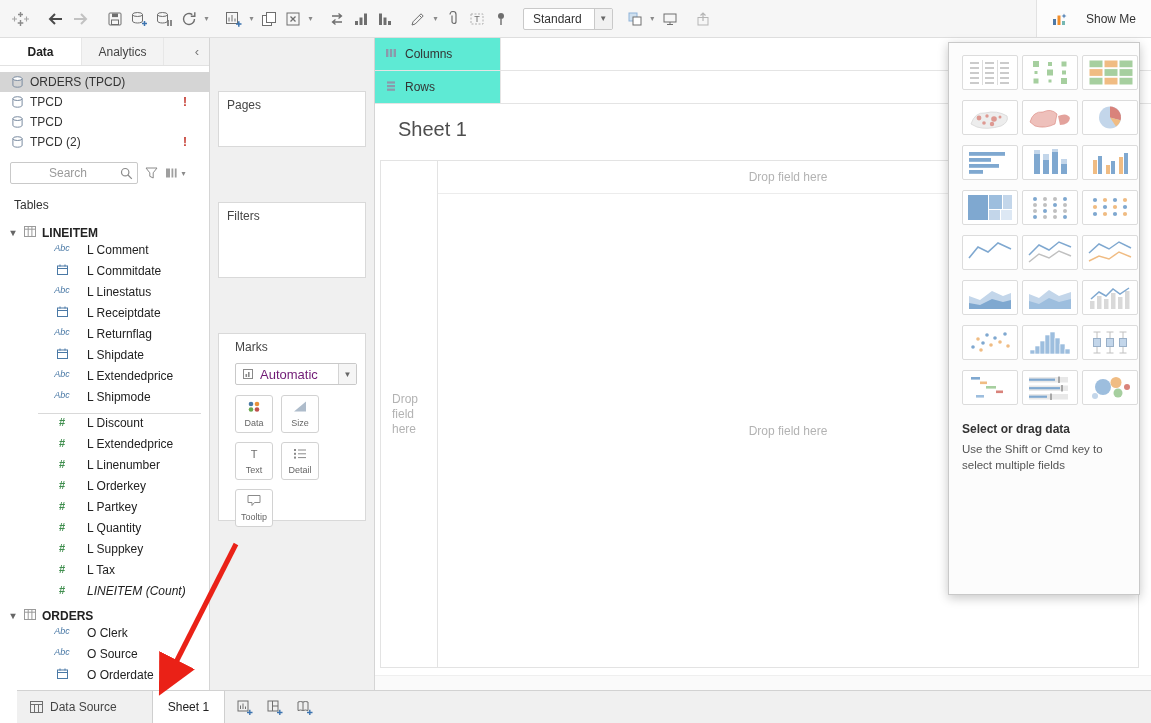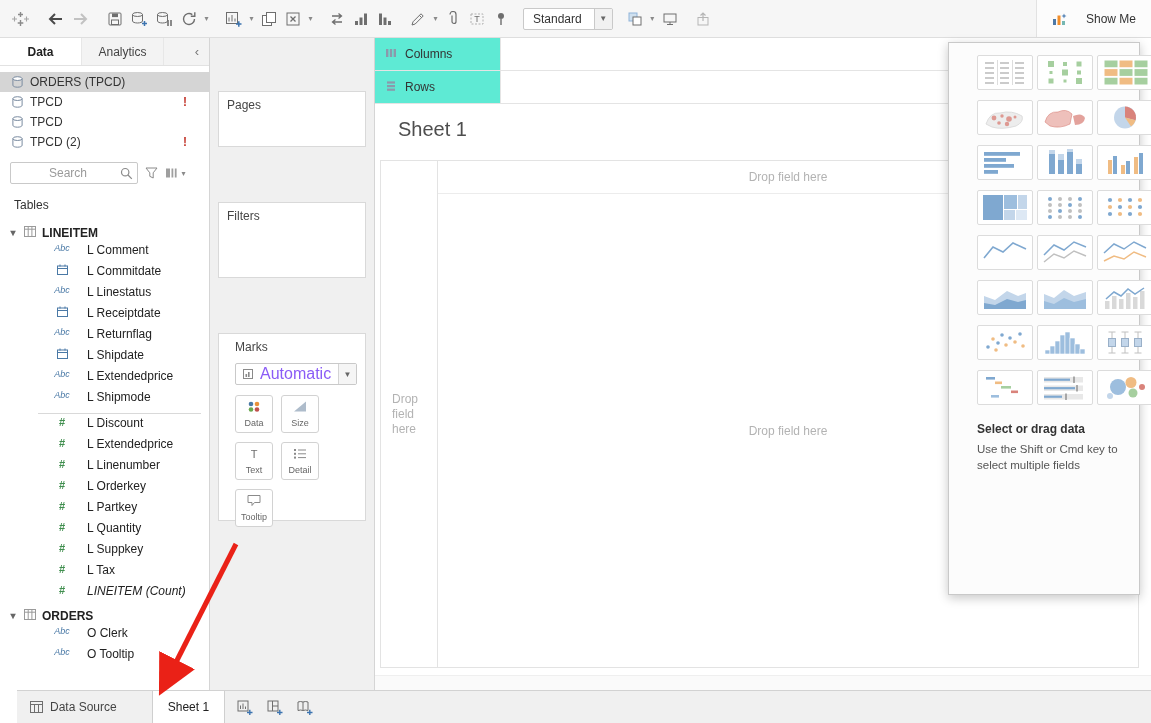--- a/index.html
+++ b/index.html
@@ -48,21 +48,21 @@
 .field-divider{border-top:1px solid #d9d9d9;margin:2px 8px 2px 38px;}
 
 
 .cards{position:absolute;left:210px;top:38px;width:165px;bottom:33px;background:#f0f0f0;border-right:1px solid #d5d5d5;padding:8px;display:flex;flex-direction:column;gap:10px;overflow:hidden;}
 .card{background:#fff;border:1px solid #d9d9d9;padding:6px 8px;font-size:12px;color:#454545;flex:none;margin-top:45px;}
 .card.pages{height:56px;}
 .card.filters{height:76px;}
 .card.marks{height:188px;padding-left:16px;}
 .marks-dd{margin-top:9px;height:22px;border:1px solid #c9c9c9;border-radius:2px;display:flex;align-items:center;background:#fff;}
 .marks-dd .mi{margin:0 6px;display:flex;}
-.marks-dd .mlabel{font-size:16px;color:#8b5cf6;flex:1;}
+.marks-dd .mlabel{font-size:13px;color:#701a75;flex:1;}
 .marks-dd .dcar{width:18px;align-self:stretch;border-left:1px solid #d4d4d4;display:flex;align-items:center;justify-content:center;font-size:8px;color:#666;background:#f5f5f5;}
 .marks-grid{margin-top:10px;display:flex;flex-wrap:wrap;gap:9px 8px;}
 .mbtn{width:38px;height:38px;border:1px solid #d2d2d2;border-radius:3px;background:#fff;display:flex;flex-direction:column;align-items:center;justify-content:center;gap:2px;}
 .mbtn .mlab{font-size:9px;color:#666;}
 
 
 .canvas{position:absolute;left:375px;top:38px;right:0;bottom:33px;background:#fff;}
 .shelf{display:flex;height:33px;border-bottom:1px solid #e4e4e4;}
 .shelf-head{width:126px;flex:none;background:#5eead4;border-right:1px solid #e4e4e4;display:flex;align-items:center;gap:8px;padding-left:10px;font-size:12px;color:#333;}
 .shelf-body{flex:1;background:#fff;}
@@ -70,21 +70,21 @@
 .sheet-title{position:absolute;left:23px;top:14px;font-size:20px;color:#4e4e4e;}
 .gridzone{position:absolute;left:5px;top:56px;right:12px;bottom:7px;border:1px solid #e3e3e3;}
 .gz-left{position:absolute;left:0;top:0;bottom:0;width:57px;border-right:1px solid #e3e3e3;display:flex;align-items:center;justify-content:center;}
 .gz-left .drop{width:34px;line-height:15px;}
 .gz-top{position:absolute;left:57px;right:0;top:0;height:33px;border-bottom:1px solid #ececec;display:flex;align-items:center;justify-content:center;}
 .gz-center{position:absolute;left:57px;right:0;top:33px;bottom:0;display:flex;align-items:center;justify-content:center;}
 .drop{color:#b3b3b3;font-size:12px;}
 .sheet-scroll{position:absolute;left:0;right:0;bottom:0;height:15px;background:#fafafa;border-top:1px solid #efefef;}
 
 
-.showme{position:absolute;left:948px;top:42px;width:192px;height:553px;background:#fcfcfc;border:1px solid #c9c9c9;box-shadow:0 3px 10px rgba(0,0,0,0.22);padding:12px 0 0 28px;z-index:30;}
+.showme{position:absolute;left:948px;top:42px;width:192px;height:553px;background:#fcfcfc;border:1px solid #c9c9c9;box-shadow:0 3px 10px rgba(0,0,0,0.22);padding:12px 0 0 13px;z-index:30;}
 .sm-grid{display:grid;grid-template-columns:repeat(3,56px);gap:10px 4px;}
 .sm-cell{width:56px;height:35px;border:1px solid #dcdcdc;border-radius:2px;background:#fff;display:flex;align-items:center;justify-content:center;}
 .sm-title{margin:17px 0 6px 0;font-weight:bold;font-size:12px;color:#333;}
 .sm-hint{font-size:11.5px;color:#555;width:152px;line-height:1.35;}
 
 
 .statusbar{position:absolute;left:17px;bottom:0;width:100%;height:33px;background:#f0f0f0;border-top:1px solid #d2d2d2;display:flex;align-items:stretch;}
 .sb-tab{display:flex;align-items:center;gap:7px;padding:0 13px;font-size:12px;color:#444;}
 .sb-sheet{margin-left:22px;background:#fff;border-left:1px solid #cfcfcf;border-right:1px solid #cfcfcf;padding:0 15px;display:flex;align-items:center;font-size:12px;color:#222;}
 .sb-icons{display:flex;align-items:center;gap:14px;margin-left:12px;color:#6e6e6e;}
@@ -440,21 +440,32 @@
               <line x1="7.9" y1="0.5" x2="7.9" y2="10.5" stroke="#9a9a9a"></line>
             </svg></span>
           <span class="tname">ORDERS</span>
         </div>
         <div class="field-row">
           <span class="fi fi-abc">Abc</span>
           <span class="f-label">O Clerk</span>
         </div>
         <div class="field-row">
           <span class="fi fi-abc">Abc</span>
-          <span class="f-label">O Tooltip</span>
+          <span class="f-label">O Source</span>
+        </div>
+        <div class="field-row">
+          <span class="fi">
+            <svg width="11" height="11" viewBox="0 0 11 11">
+              <rect x="0.5" y="2" width="10" height="8.5" fill="none" stroke="var(--accent-blue)"></rect>
+              <line x1="0.5" y1="4.5" x2="10.5" y2="4.5" stroke="var(--accent-blue)"></line>
+              <line x1="3" y1="0.5" x2="3" y2="2.5" stroke="var(--accent-blue)"></line>
+              <line x1="8" y1="0.5" x2="8" y2="2.5" stroke="var(--accent-blue)"></line>
+            </svg>
+          </span>
+          <span class="f-label">O Orderdate</span>
         </div>
       </div>
   </div>
 
   <div class="cards">
     <div class="card pages">
       <span>Pages</span>
     </div>
     <div class="card filters">
       <span>Filters</span>

